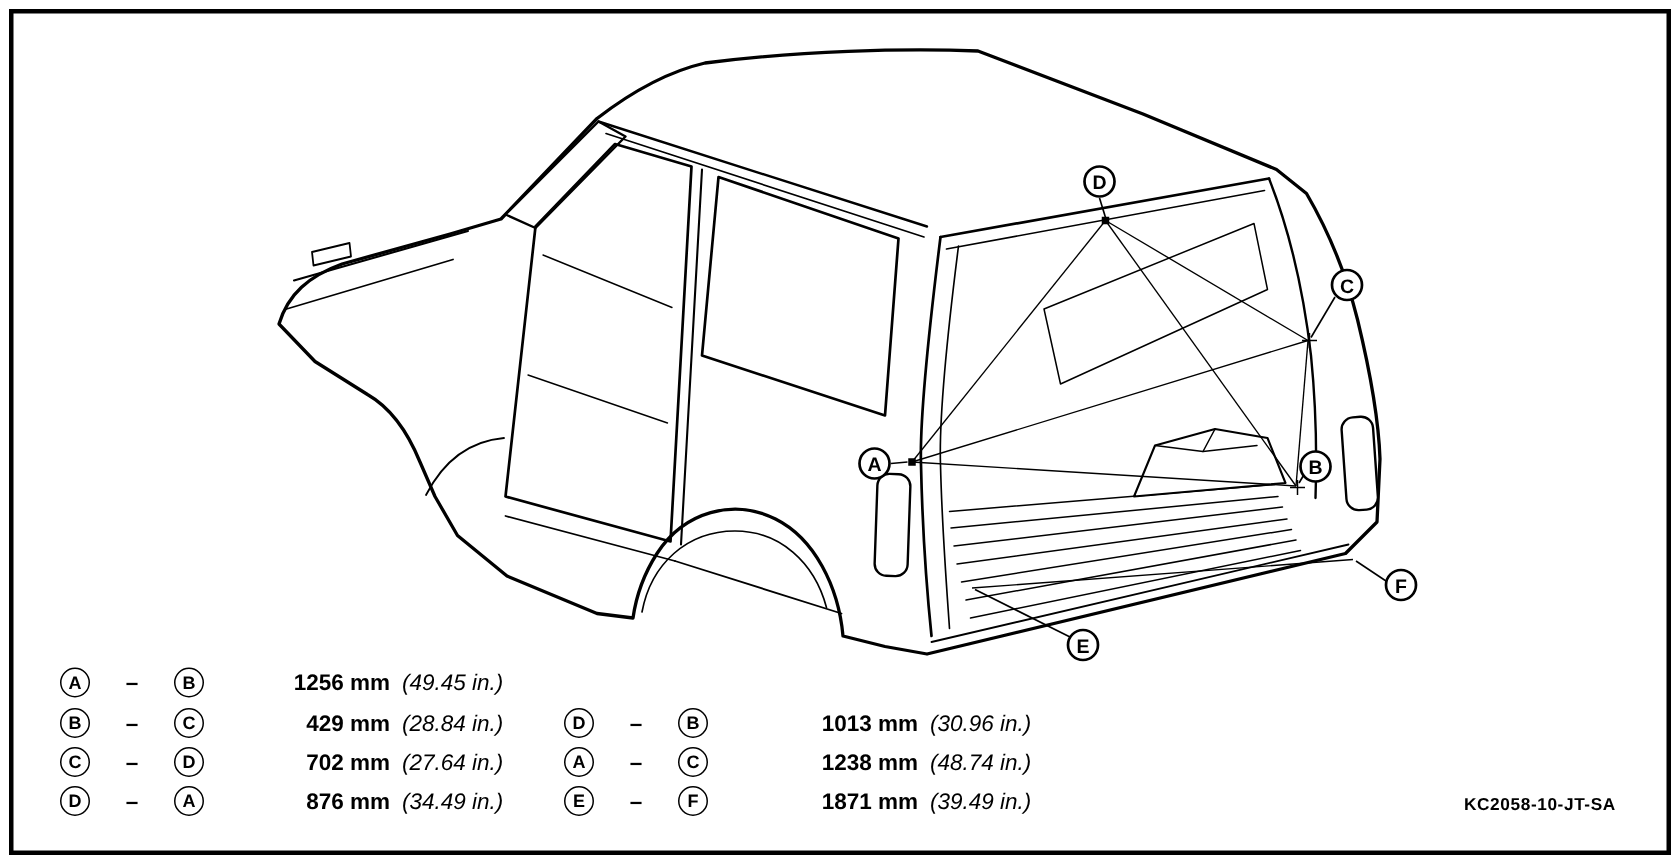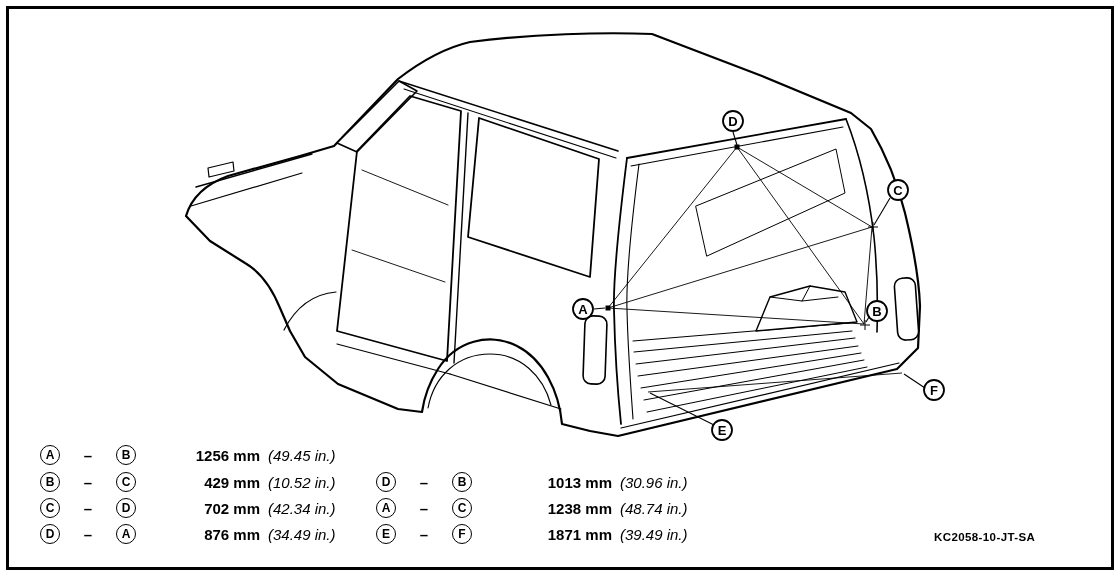--- a/index.html
+++ b/index.html
@@ -56,21 +56,21 @@
     width: 100px;
     margin-left: 24px;
     text-align: right;
     flex: 0 0 auto;
     font-weight: bold;
   }
   .mrow.rightcol .num { margin-left: 40px; }
   .inch { margin-left: 8px; font-style: italic; }
   .code-label {
     position: absolute;
-    left: 934px; top: 531px;
+    left: 976px; top: 531px;
     font-size: 11.5px;
     font-weight: 700;
     letter-spacing: 0.4px;
   }
   .ptxt {
     font-family: "Liberation Sans", sans-serif;
     font-size: 13px;
     font-weight: 700;
     fill: #000;
   }
@@ -205,28 +205,28 @@
       <span class="dash">–</span>
       <span class="pt">B</span>
       <span class="num">1256 mm</span>
       <span class="inch">(49.45 in.)</span>
     </div>
     <div class="mrow" style="left:40px; top:472px;">
       <span class="pt">B</span>
       <span class="dash">–</span>
       <span class="pt">C</span>
       <span class="num">429 mm</span>
-      <span class="inch">(10.52 in.)</span>
+      <span class="inch">(28.84 in.)</span>
     </div>
     <div class="mrow" style="left:40px; top:498px;">
       <span class="pt">C</span>
       <span class="dash">–</span>
       <span class="pt">D</span>
       <span class="num">702 mm</span>
-      <span class="inch">(42.34 in.)</span>
+      <span class="inch">(27.64 in.)</span>
     </div>
     <div class="mrow" style="left:40px; top:524px;">
       <span class="pt">D</span>
       <span class="dash">–</span>
       <span class="pt">A</span>
       <span class="num">876 mm</span>
       <span class="inch">(34.49 in.)</span>
     </div>
 
     <div class="mrow rightcol" style="left:376px; top:472px;">

